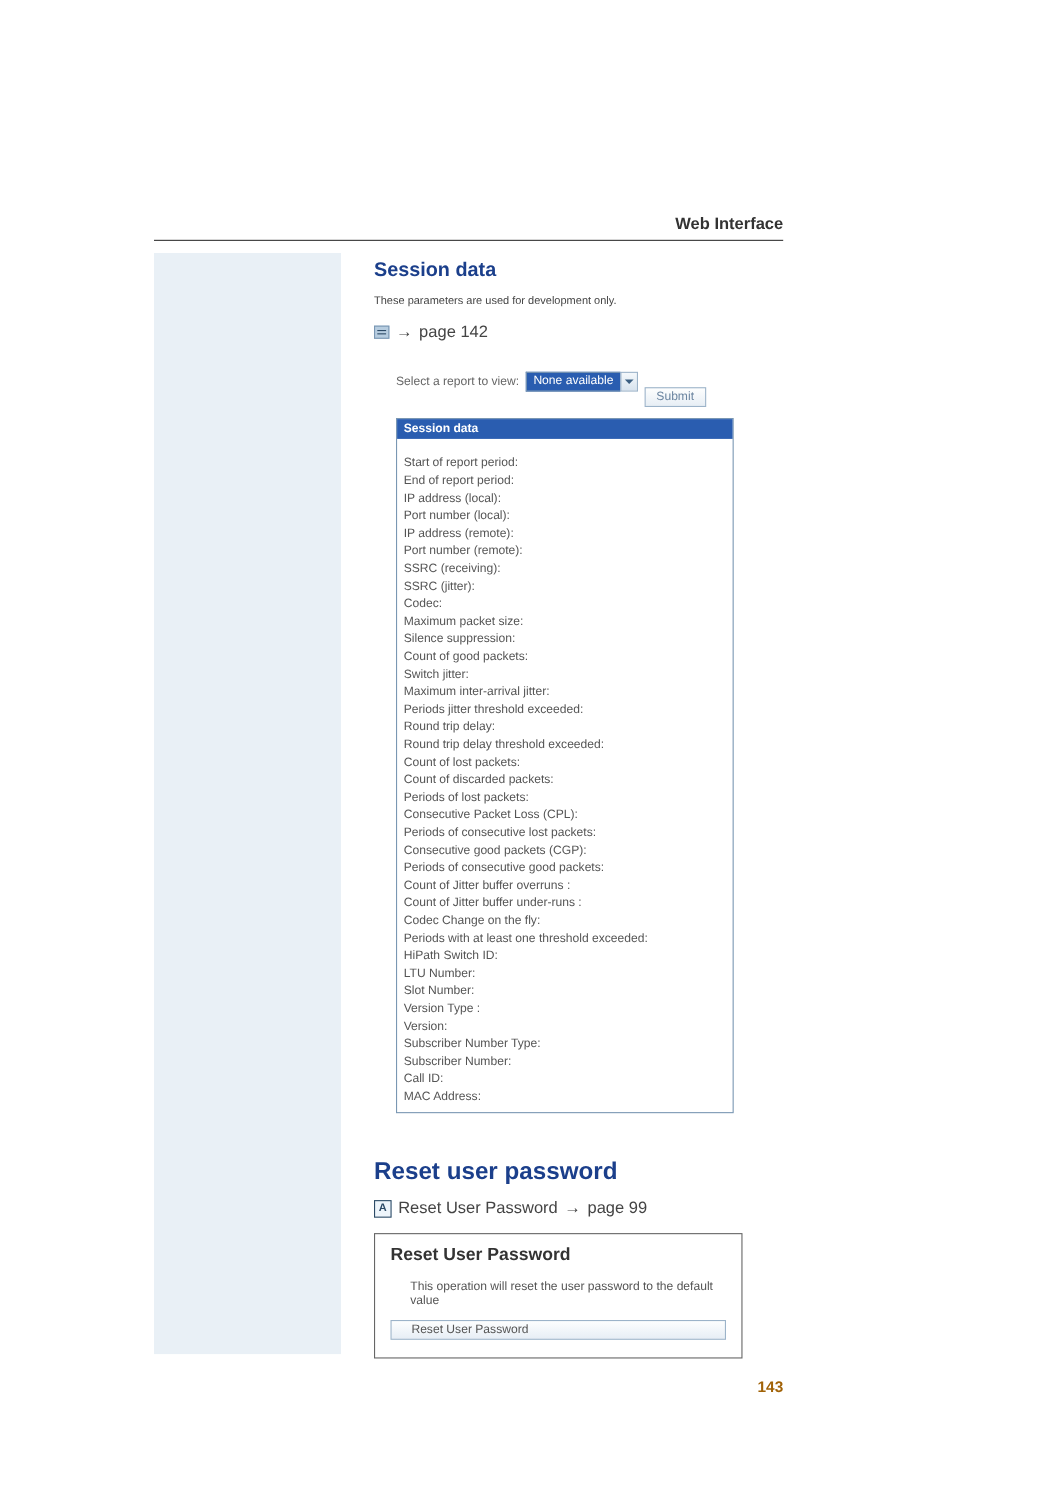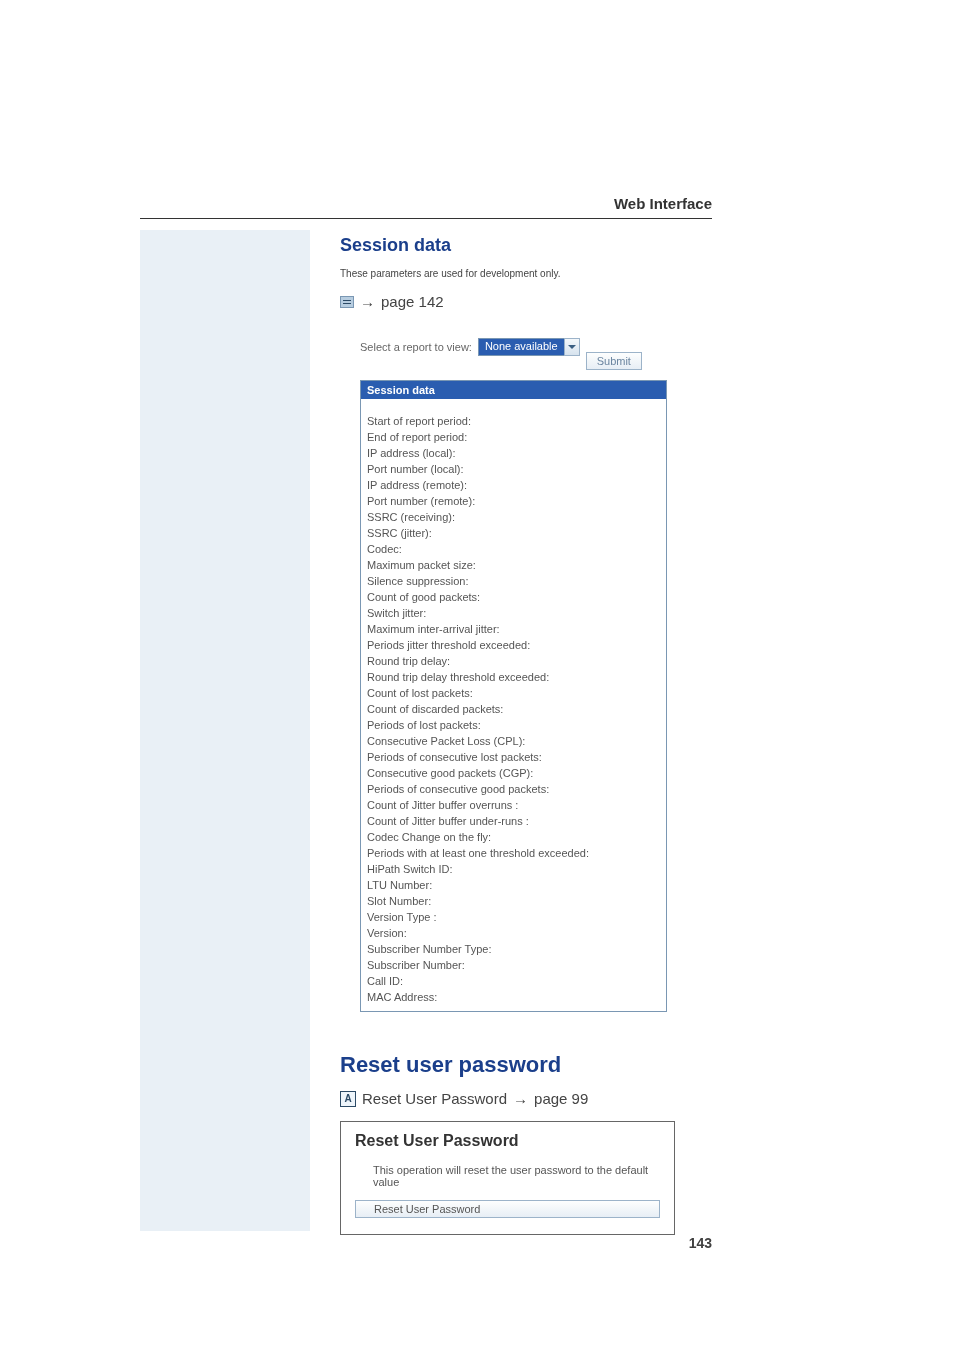--- a/index.html
+++ b/index.html
@@ -208,24 +208,24 @@
     border: 1px solid #9cb3c9;
     background: linear-gradient(#fdfefe,#e7eef5);
     color: #555;
     font-size: 11px;
     padding: 2px 18px;
   }
 
   .page-num {
     position: absolute;
     right: 130px;
-    bottom: 100px;
+    bottom: 83px;
     font-weight: bold;
     font-size: 14px;
-    color: #404040;
+    color: #a16207;
   }
 </style>
 </head>
 <body>
 
 <div class="page">
   <div class="running-head">Web Interface</div>
   <div class="head-rule"></div>
   <div class="left-gutter"></div>
 

